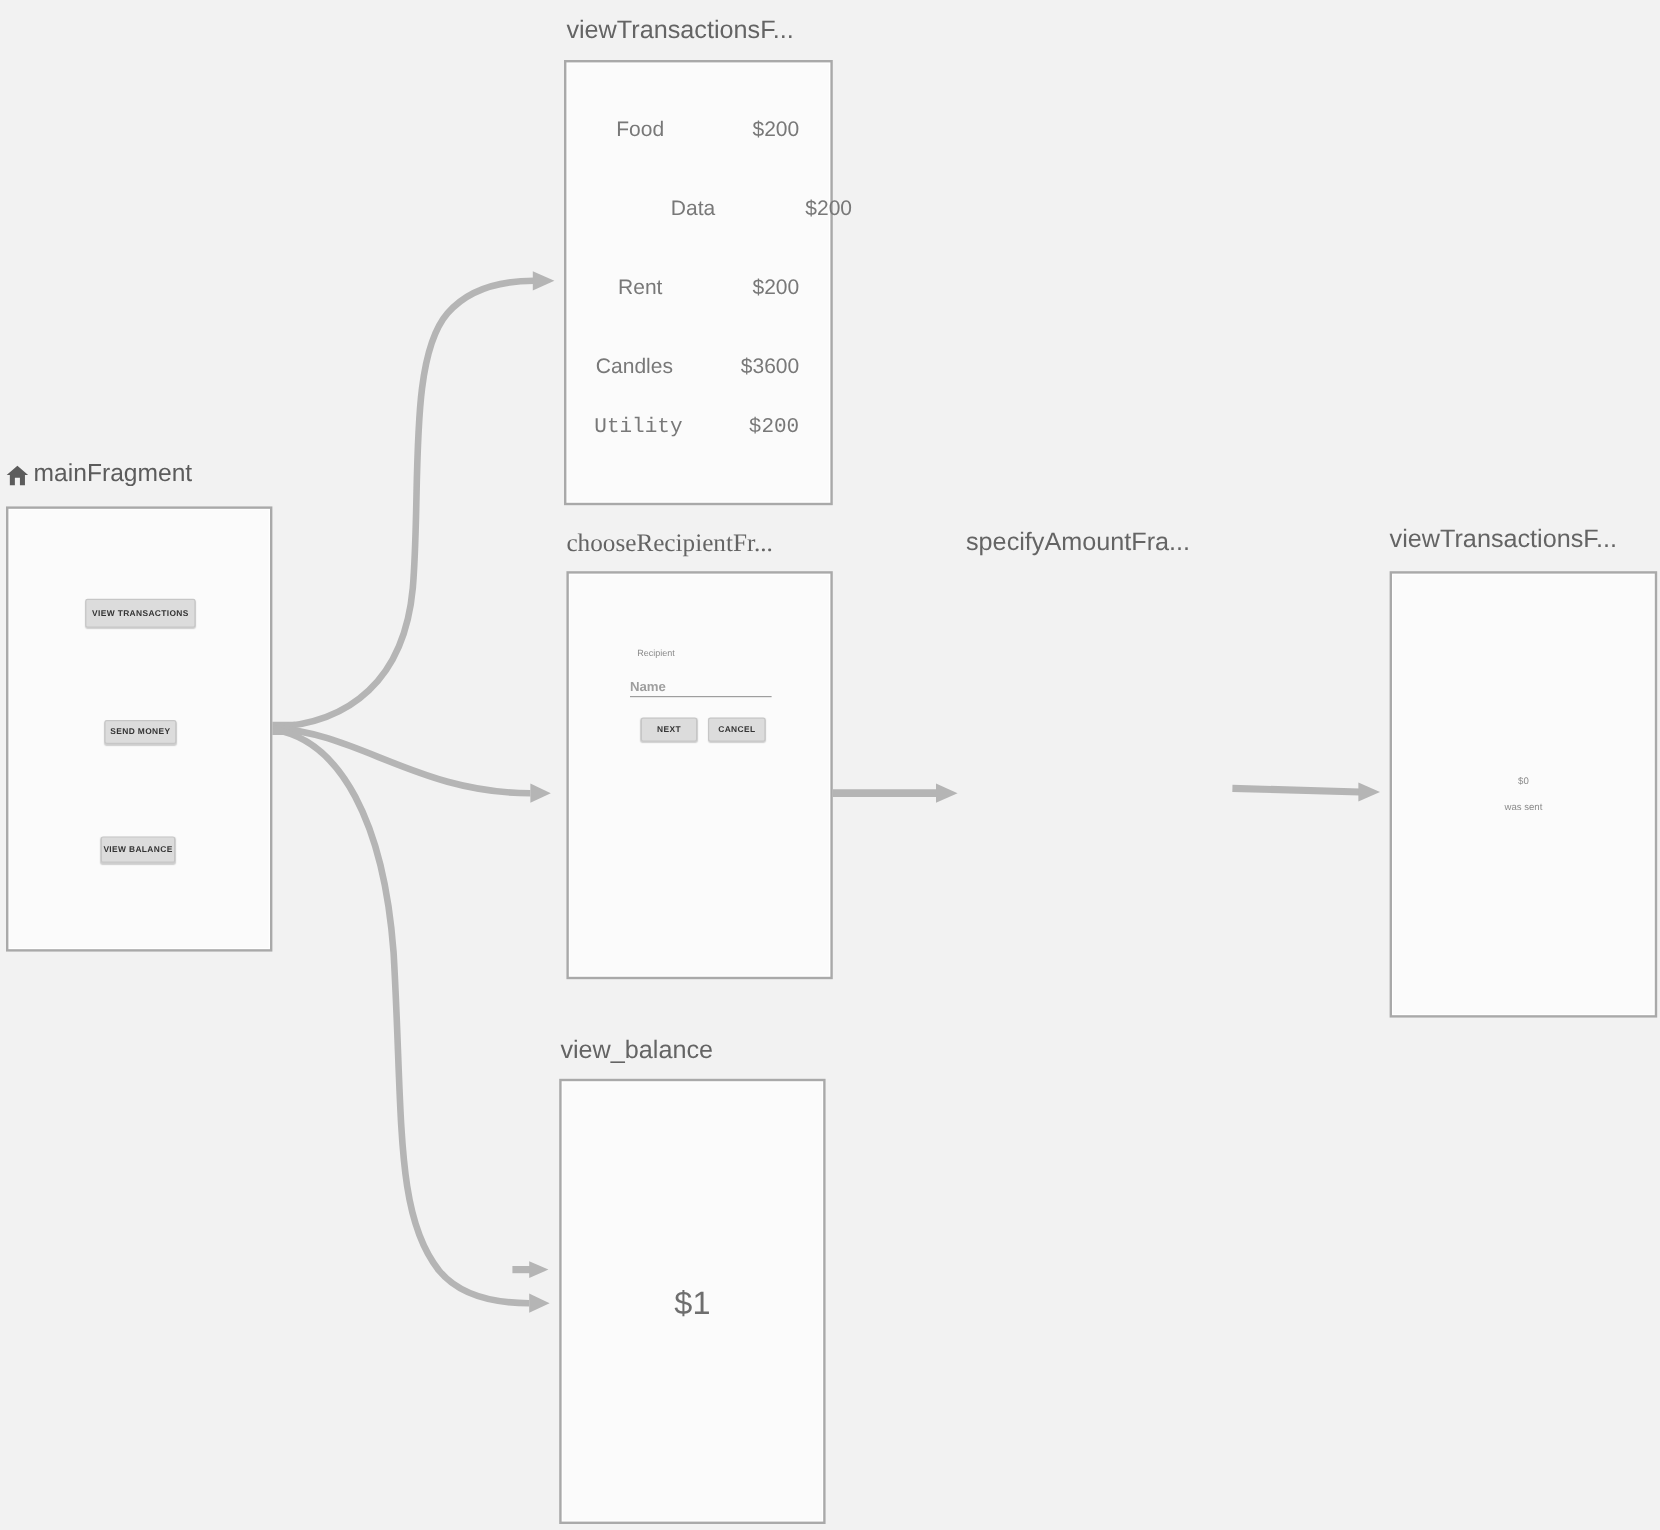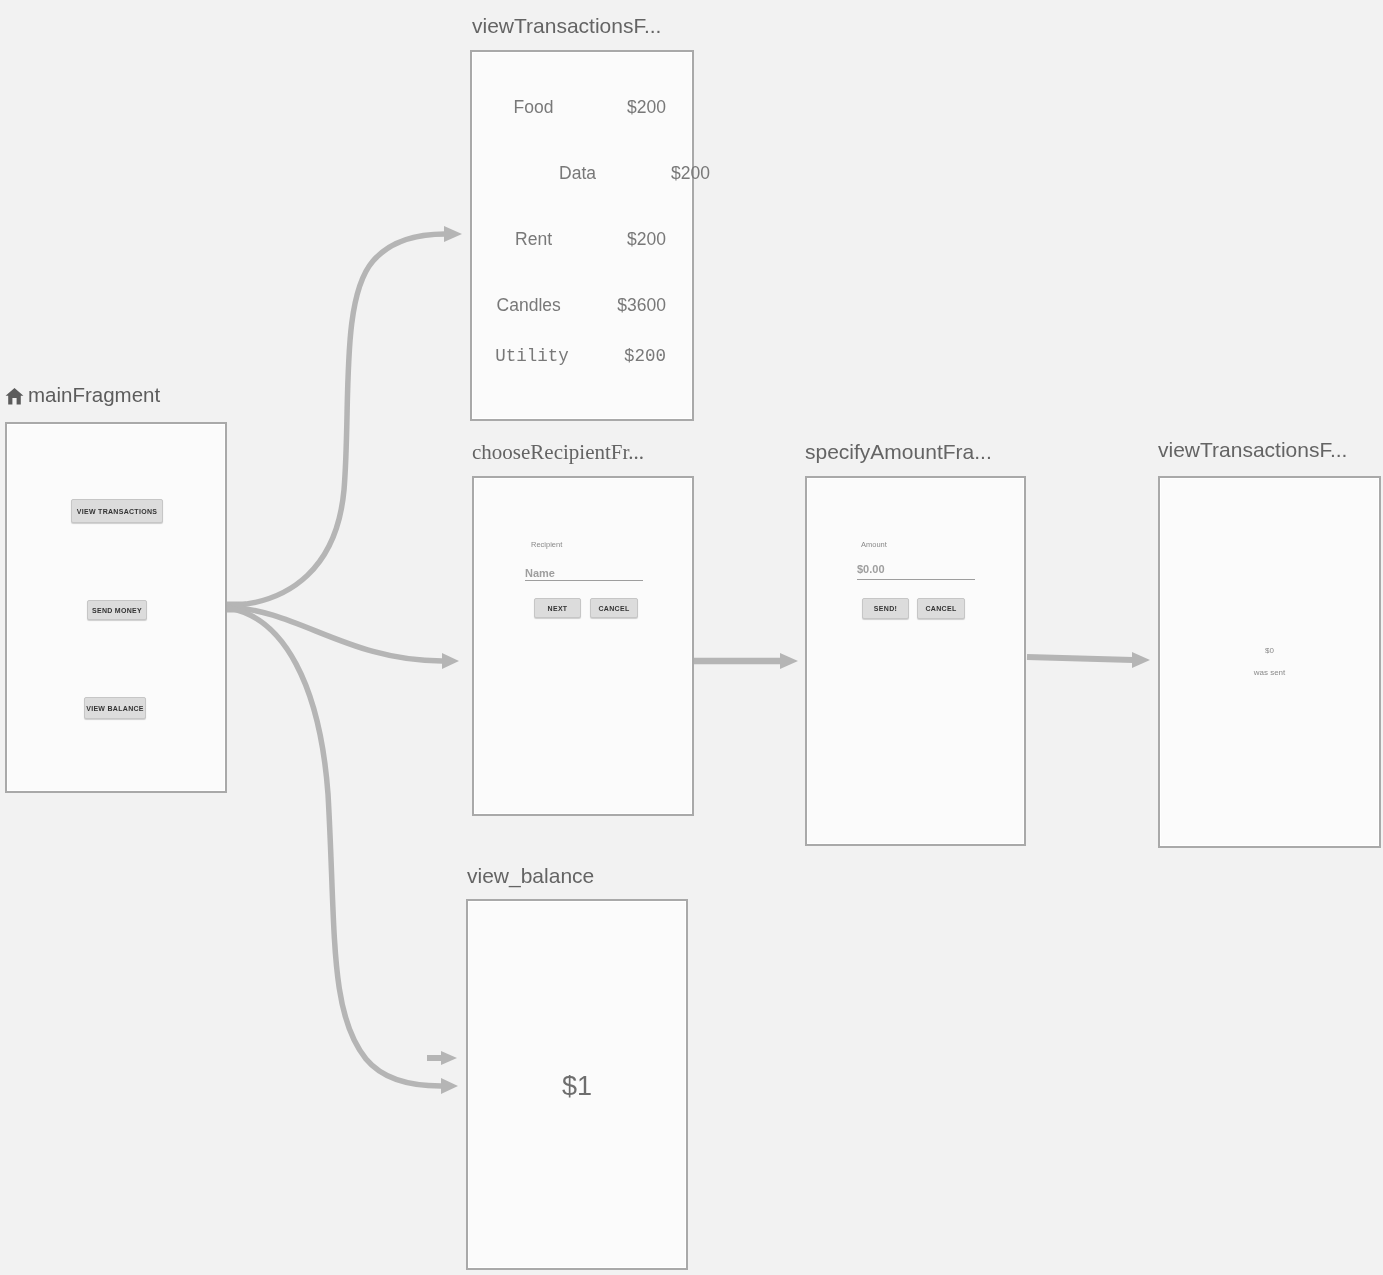--- a/index.html
+++ b/index.html
@@ -115,27 +115,20 @@
   <div class="frag-title" style="left:472px; top:440px;font-family:Liberation Serif, serif;">chooseRecipientFr...</div>
   <div class="box" style="left:472px; top:476px; width:222px; height:340px;">
     <div class="tiny-label" style="left:57px; top:62px;">Recipient</div>
     <div class="hint-text" style="left:51px; top:89px;">Name</div>
     <div class="underline" style="left:51px; top:102px; width:118px;"></div>
     <div class="abtn" style="left:60px; top:120px; width:47px; height:20px;">NEXT</div>
     <div class="abtn" style="left:116px; top:120px; width:48px; height:20px;">CANCEL</div>
   </div>
 
   <div class="frag-title" style="left:805px; top:440px;">specifyAmountFra...</div>
-  <div class="box" style="left:805px; top:476px; width:221px; height:370px;">
-    <div class="tiny-label" style="left:54px; top:62px;">Amount</div>
-    <div class="hint-text" style="left:50px; top:85px;">$0.00</div>
-    <div class="underline" style="left:50px; top:101px; width:118px;"></div>
-    <div class="abtn" style="left:55px; top:120px; width:47px; height:21px;">SEND!</div>
-    <div class="abtn" style="left:110px; top:120px; width:48px; height:21px;">CANCEL</div>
-  </div>
 
   <div class="frag-title" style="left:1158px; top:438px;">viewTransactionsF...</div>
   <div class="box" style="left:1158px; top:476px; width:223px; height:372px;">
     <div class="center-line conf-amount" style="top:168px;">$0</div>
     <div class="center-line conf-msg" style="top:190px;">was sent</div>
   </div>
 
   <div class="frag-title" style="left:467px; top:864px;">view_balance</div>
   <div class="box" style="left:466px; top:899px; width:222px; height:371px;">
     <div class="balance-text" style="top:170px;">$1</div>

